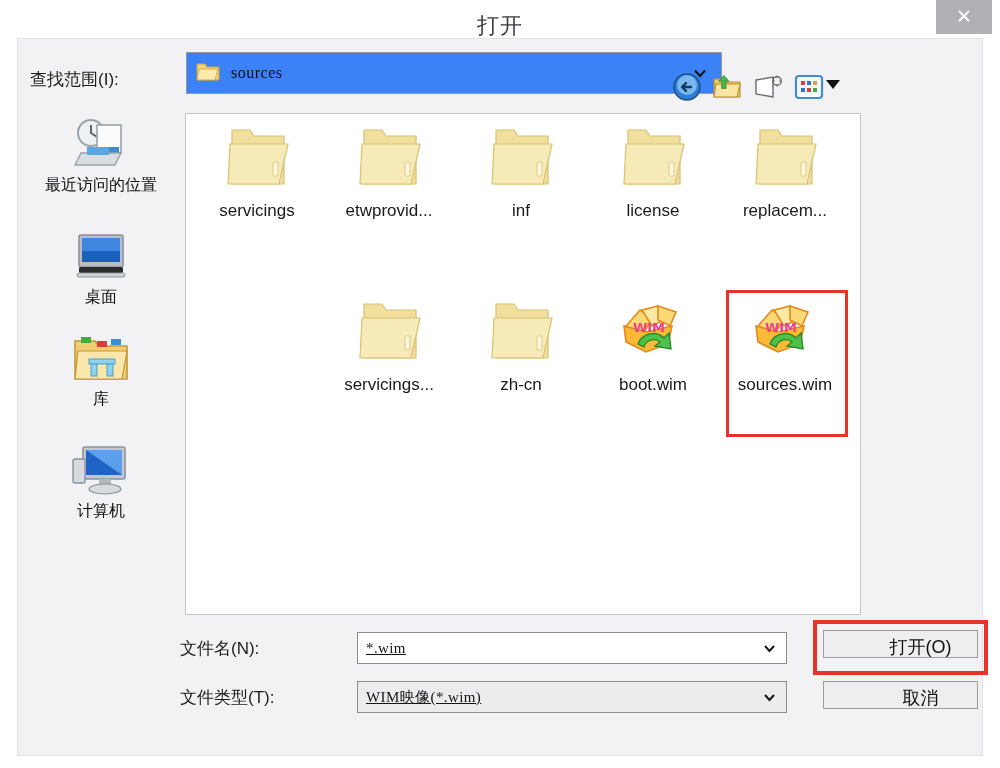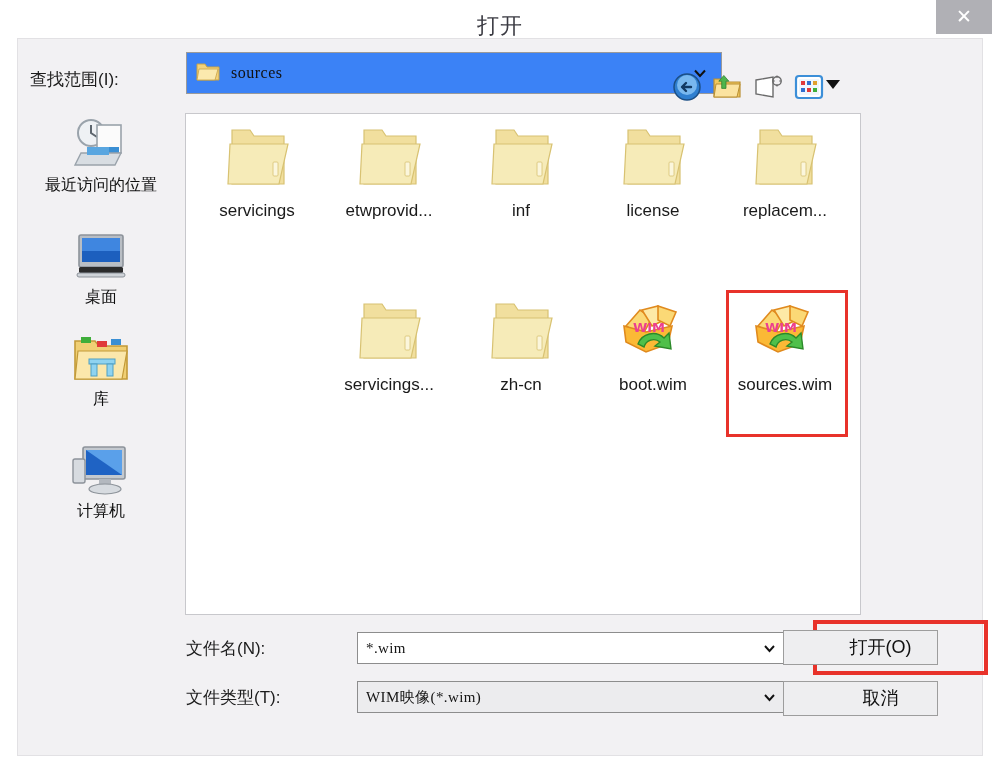--- a/index.html
+++ b/index.html
@@ -188,21 +188,21 @@
     left: 726px; top: 290px;
     width: 122px; height: 147px;
     border: 3px solid #e8322a;
     box-sizing: border-box;
     pointer-events: none;
   }
 
   
   .form-label {
     position: absolute;
-    left: 186px;
+    left: 180px;
     font-size: 17px;
     color: #1c1c1c;
     white-space: nowrap;
   }
   .label-filename { top: 637px; }
   .label-filetype { top: 686px; }
 
   .field {
     position: absolute;
     left: 357px;
@@ -221,39 +221,40 @@
     border: 1px solid #8d8d8d;
   }
   .field-text {
     position: absolute;
     left: 8px; top: 0;
     height: 30px; line-height: 30px;
     font-size: 15px;
     color: #141414;
     font-family: "Liberation Serif", serif;
     letter-spacing: 0.4px;
+    text-decoration: underline;
   }
   .field-arrow {
     position: absolute;
     right: 10px; top: 9px;
     width: 13px; height: 13px;
   }
 
   
   .open-redbox {
     position: absolute;
     left: 813px; top: 620px;
     width: 175px; height: 55px;
     border: 4px solid #e8322a;
     box-sizing: border-box;
   }
   .btn {
     position: absolute;
-    left: 783px;
-    width: 155px; height: 35px;
+    left: 823px;
+    width: 155px; height: 28px;
     background: #eeeef0;
     border: 1px solid #9d9d9d;
     box-sizing: border-box;
     cursor: pointer;
     text-align: center;
     font-size: 18px;
     color: #101010;
     line-height: 33px;
     padding-left: 40px;
   }

